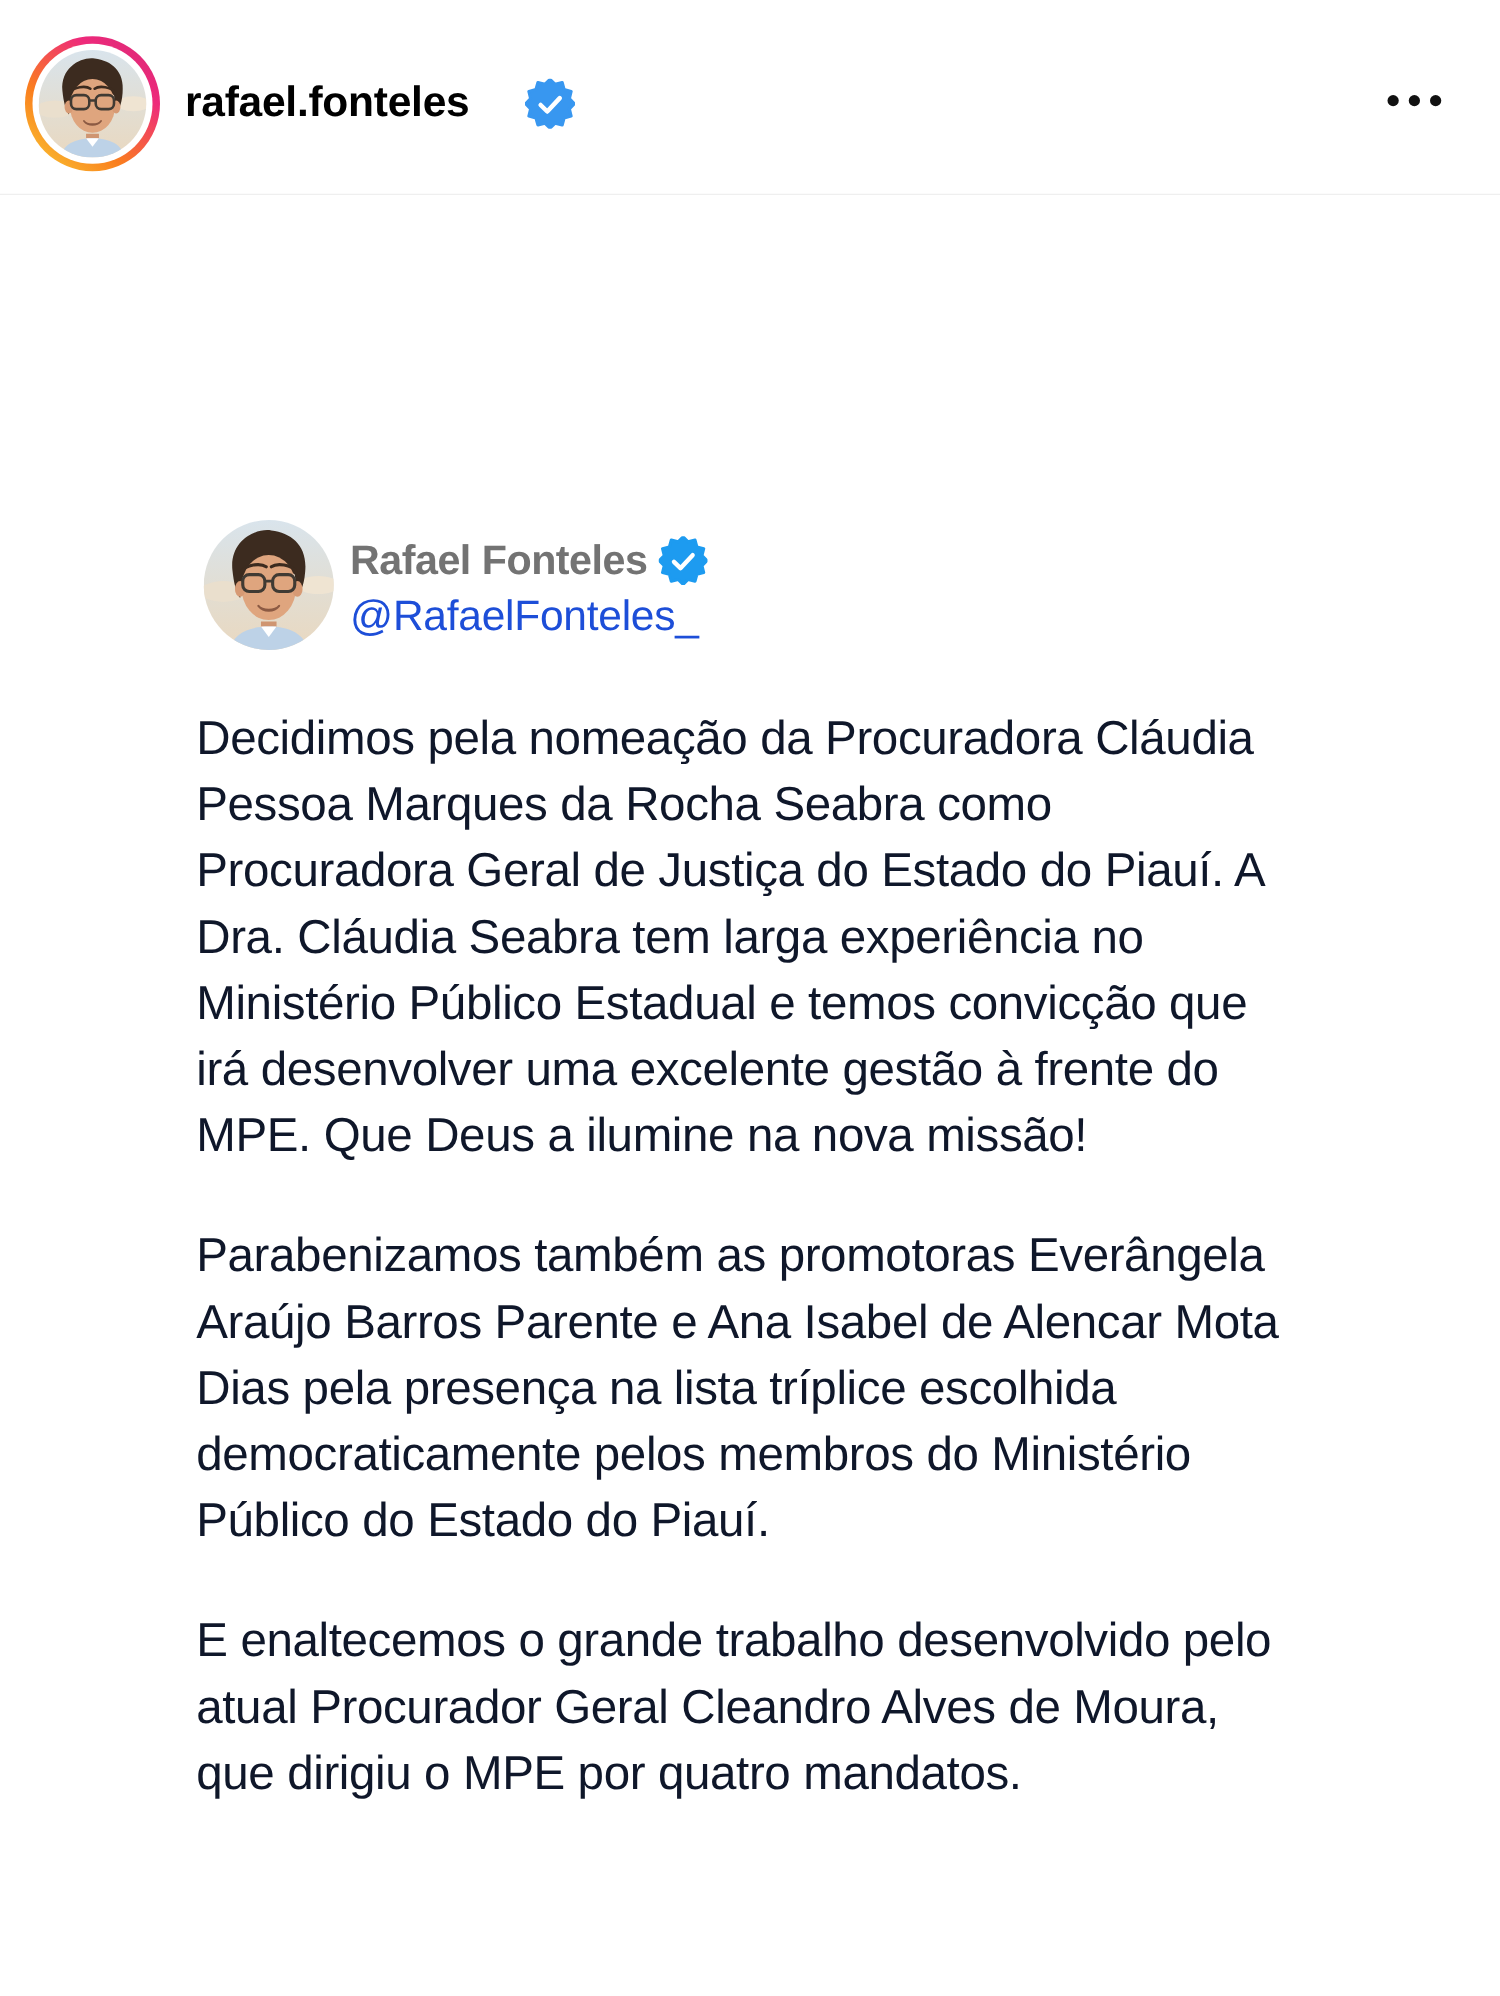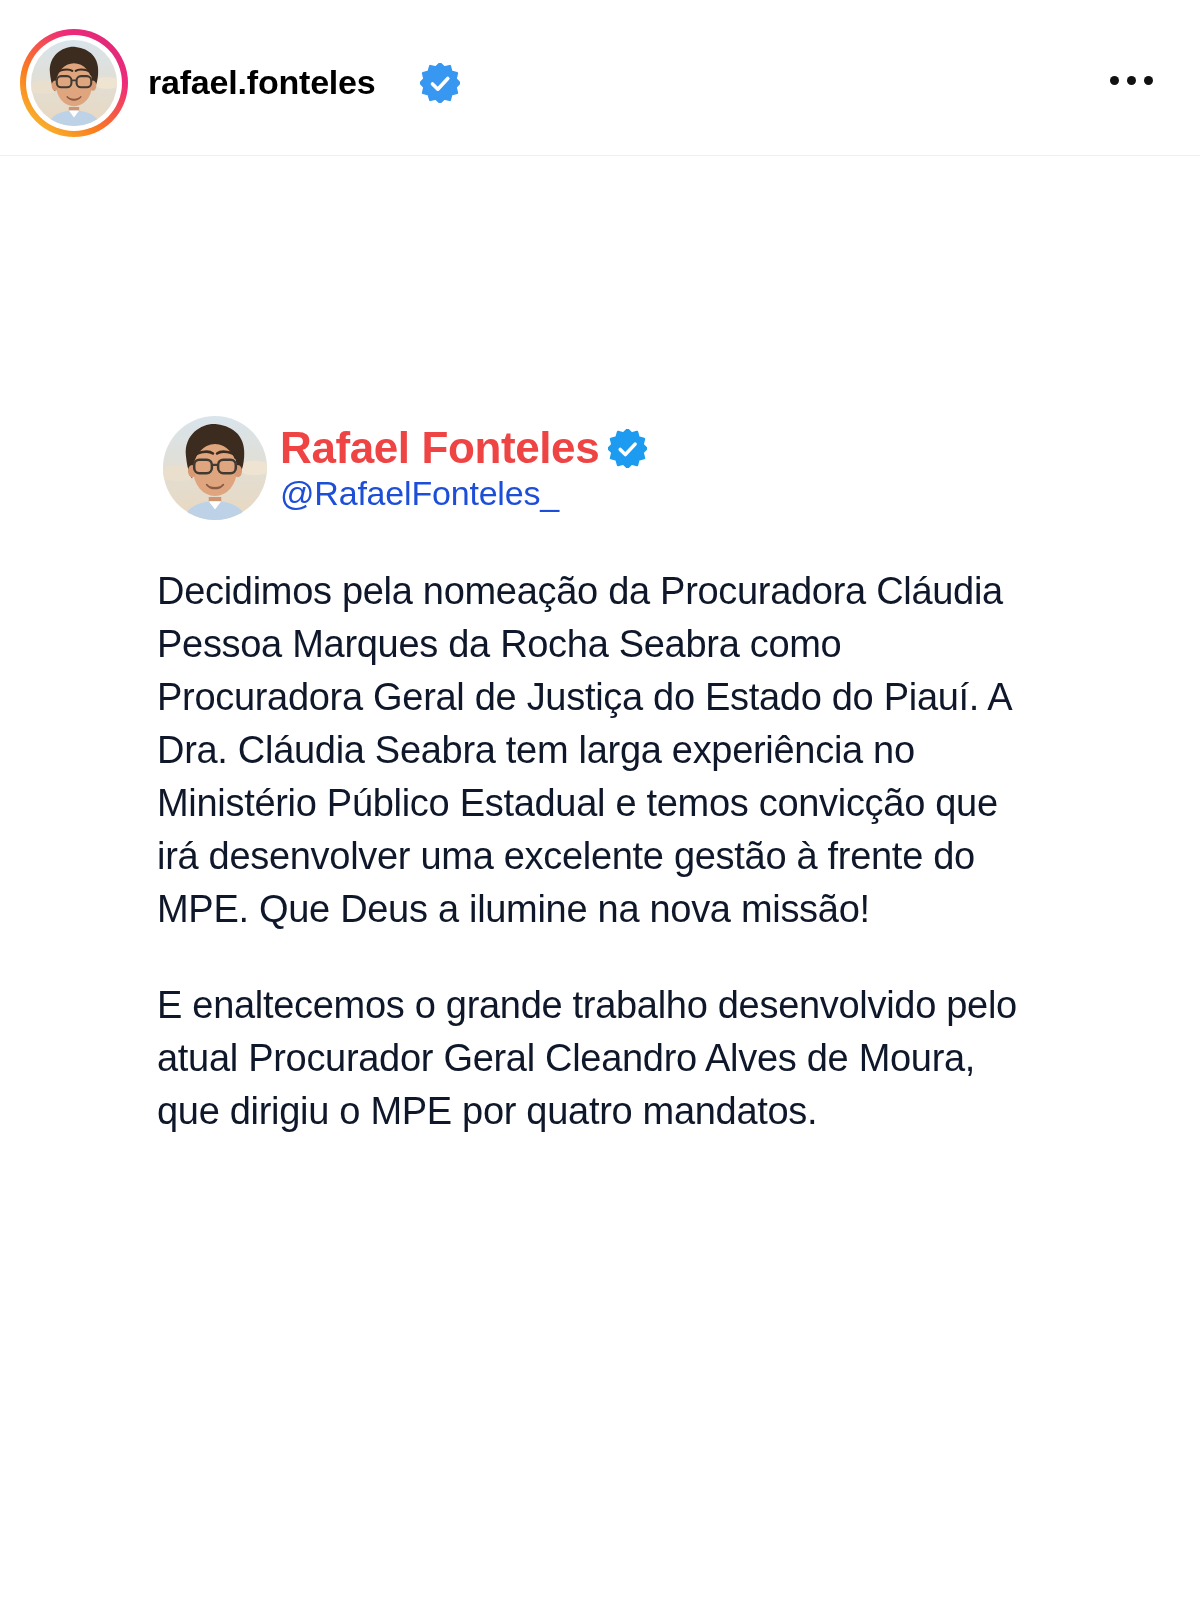--- a/index.html
+++ b/index.html
@@ -48,21 +48,21 @@
   .tweet-card { position:absolute; top:400px; left:0; width:1200px; }
   .tweet-avatar {
     position:absolute; left:163px; top:16px; width:104px; height:104px;
     border-radius:50%; overflow:hidden;
   }
   .tweet-name-row {
     position:absolute; left:280px; top:28px; height:40px;
     display:flex; align-items:center; gap:9px;
   }
   .tweet-display-name {
-    font-size:44px; font-weight:700; color:#ef4444;
+    font-size:33px; font-weight:700; color:#737373;
     letter-spacing:-0.4px; line-height:40px; white-space:nowrap;
   }
   .tweet-badge { width:39px; height:39px; flex:0 0 auto; }
   .tweet-handle {
     position:absolute; left:280px; top:72px;
     font-size:34px; font-weight:400; color:#1d4ed8;
     line-height:42px; letter-spacing:-0.2px;
   }
   .tweet-body {
     position:absolute; left:157px; top:165px; width:965px;
@@ -147,19 +147,24 @@
     <div class="tweet-handle">@RafaelFonteles_</div>
 
     <div class="tweet-body">
       <p>Decidimos pela nomeação da Procuradora Cláudia
 Pessoa Marques da Rocha Seabra como
 Procuradora Geral de Justiça do Estado do Piauí. A
 Dra. Cláudia Seabra tem larga experiência no
 Ministério Público Estadual e temos convicção que
 irá desenvolver uma excelente gestão à frente do
 MPE. Que Deus a ilumine na nova missão!</p>
+      <p>Parabenizamos também as promotoras Everângela
+Araújo Barros Parente e Ana Isabel de Alencar Mota
+Dias pela presença na lista tríplice escolhida
+democraticamente pelos membros do Ministério
+Público do Estado do Piauí.</p>
       <p>E enaltecemos o grande trabalho desenvolvido pelo
 atual Procurador Geral Cleandro Alves de Moura,
 que dirigiu o MPE por quatro mandatos.</p>
     </div>
   </div>
 
 </div>
 
 </body></html>

